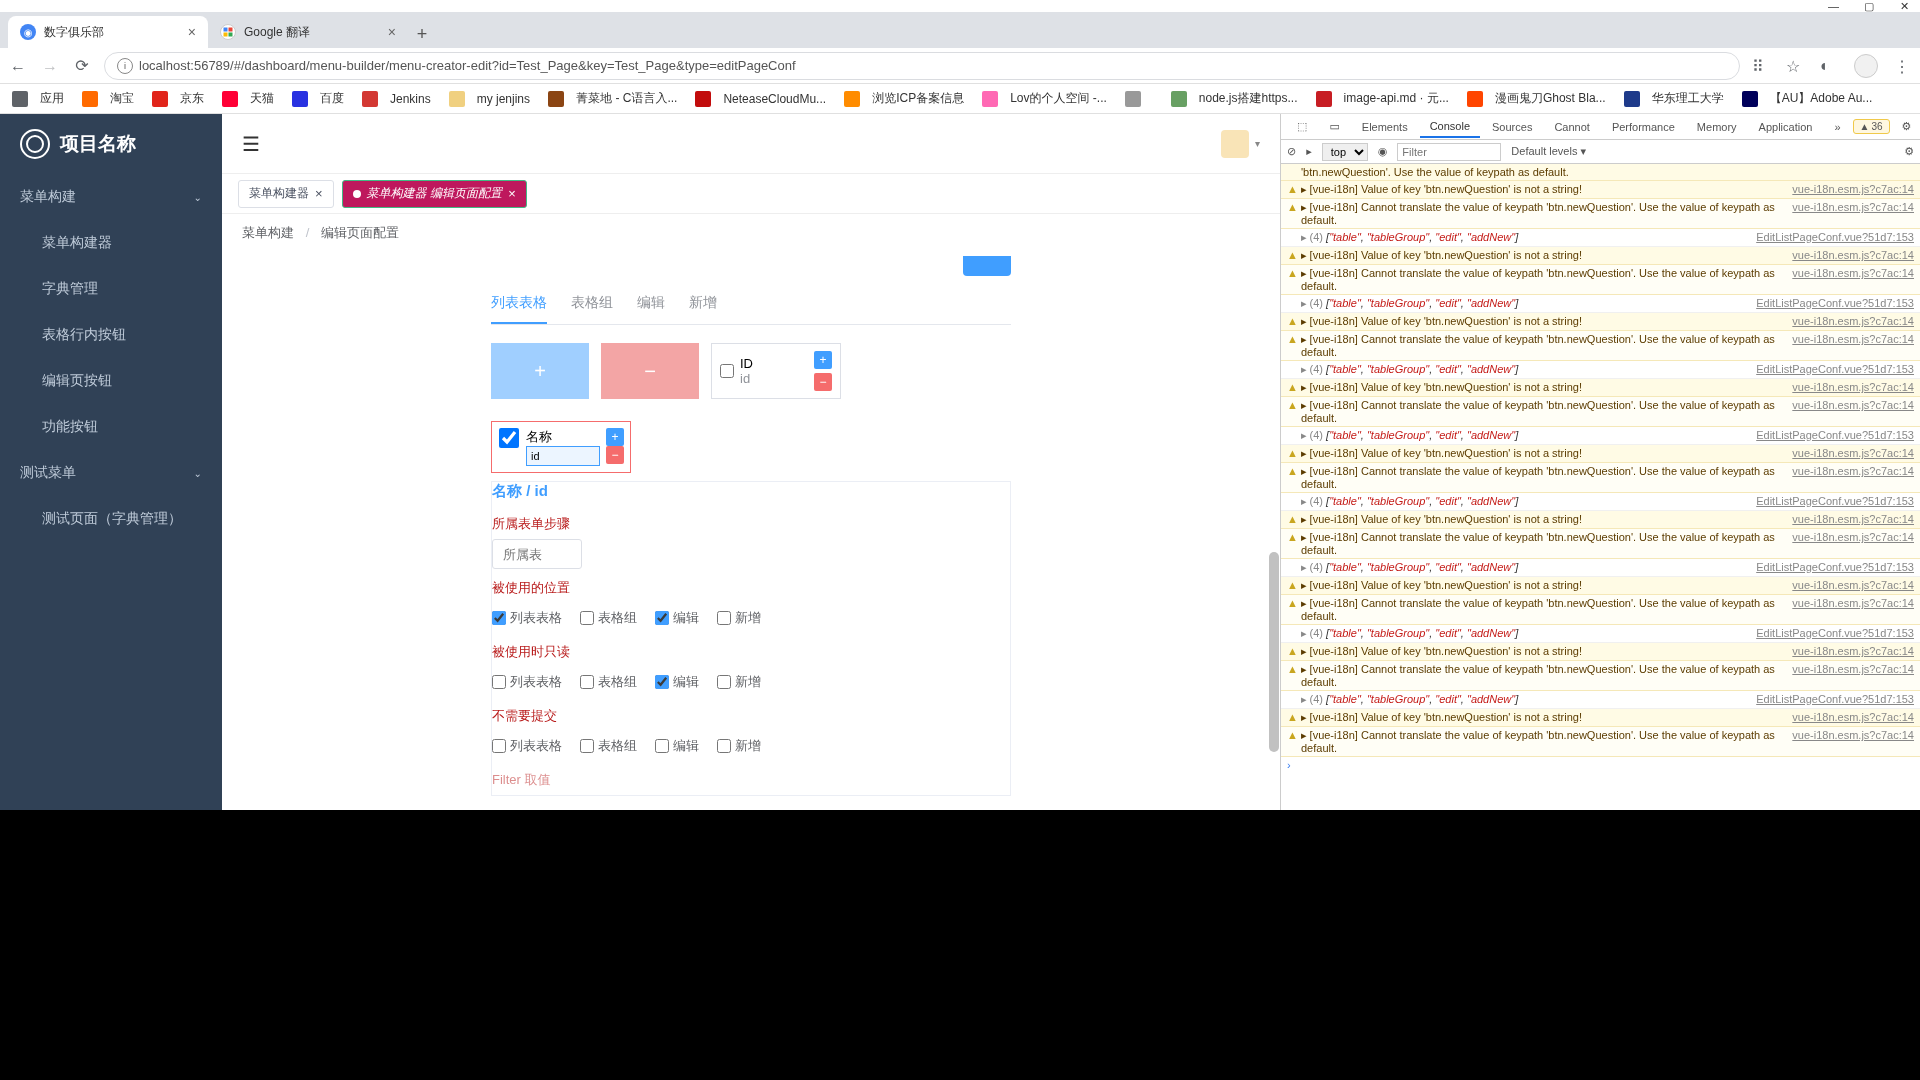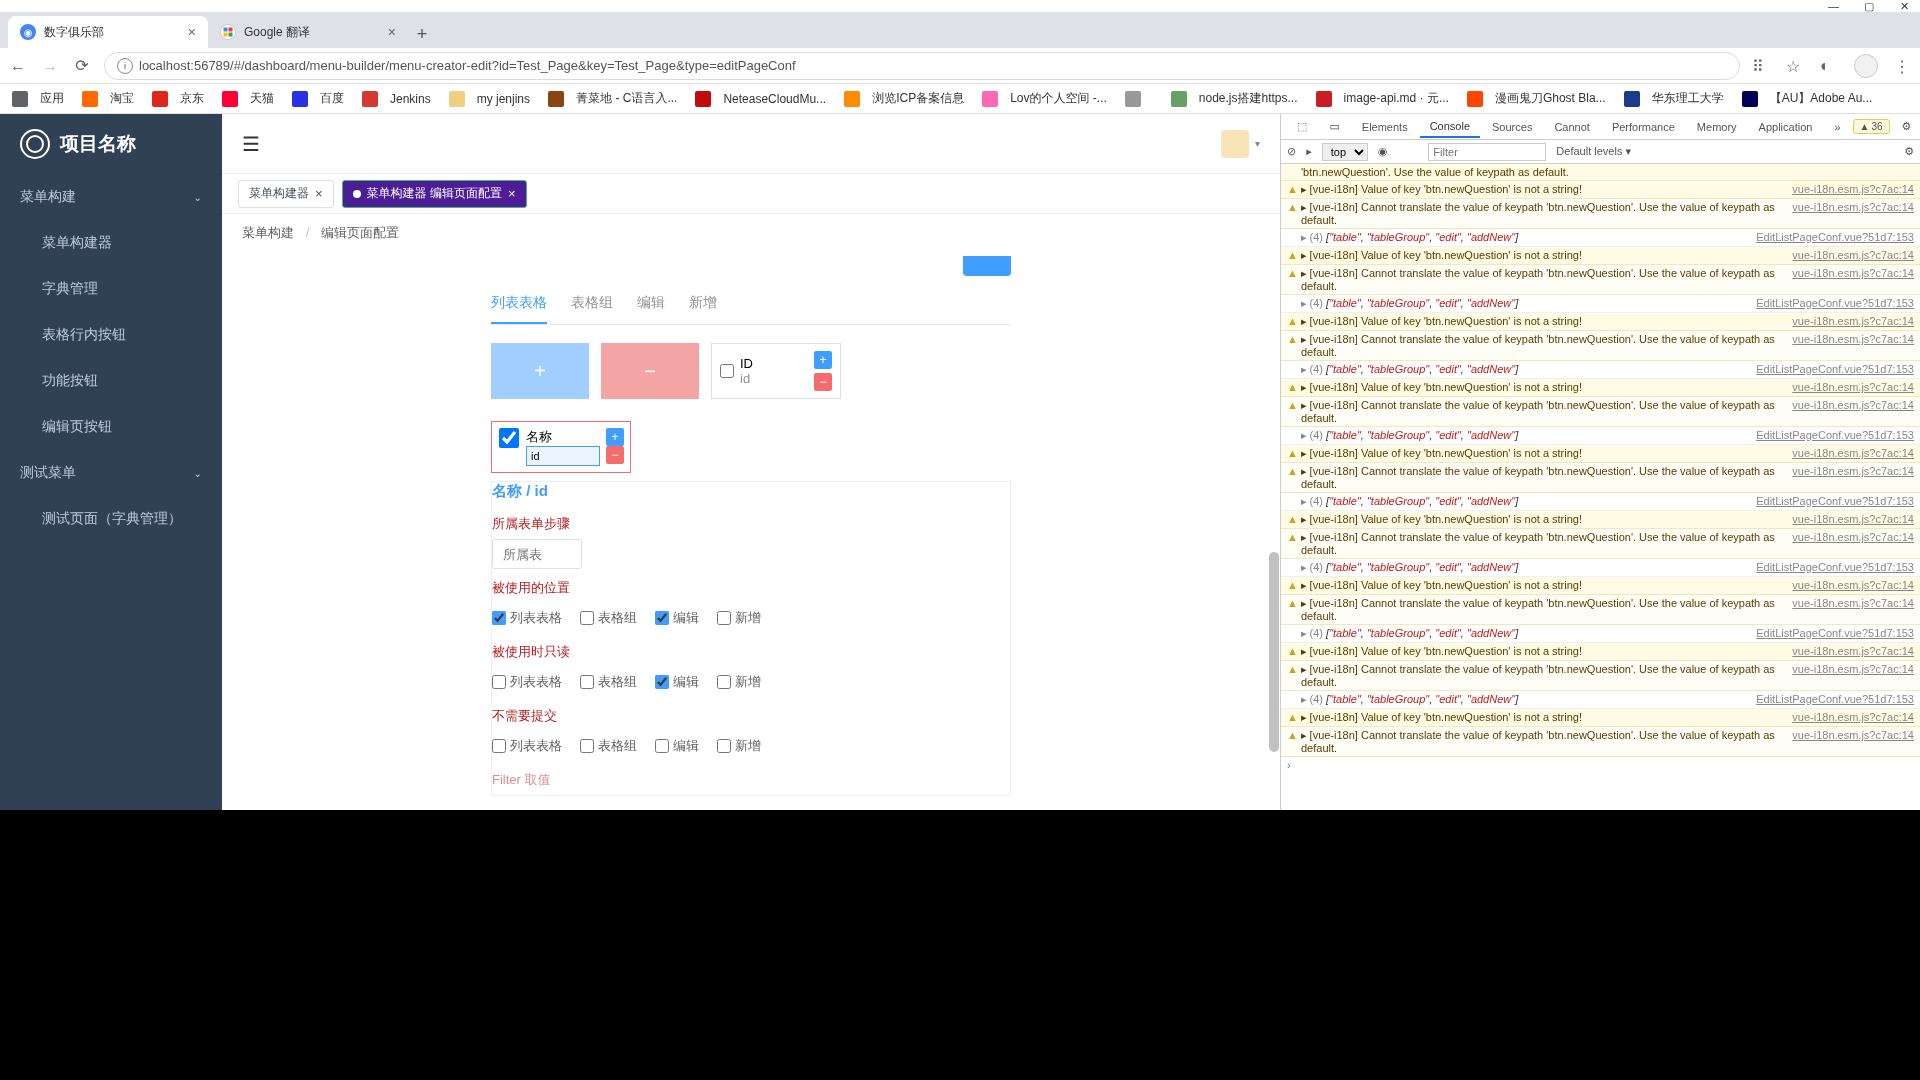--- a/index.html
+++ b/index.html
@@ -43,21 +43,21 @@
 .chev { font-size: 10px; }
 
 .main { flex: 1; display: flex; flex-direction: column; background: #fff; overflow: hidden; }
 .topbar { height: 60px; display: flex; align-items: center; justify-content: space-between; padding: 0 20px; border-bottom: 1px solid #eee; }
 .hamb { font-size: 20px; color: #333; cursor: pointer; }
 .userarea { display: flex; align-items: center; gap: 6px; }
 .userimg { width: 28px; height: 28px; border-radius: 4px; background: #f9e4b7; }
 
 .tabsrow { height: 40px; display: flex; align-items: center; padding: 0 16px; gap: 8px; border-bottom: 1px solid #eee; }
 .apptab { height: 28px; padding: 0 10px; border: 1px solid #dcdfe6; border-radius: 3px; font-size: 12px; display: flex; align-items: center; gap: 6px; color: #495060; background: #fff; }
-.apptab.active { background: #4c1d95; color: #fff; border-color: #42b983; }
+.apptab.active { background: #be185d; color: #fff; border-color: #42b983; font-style: italic; }
 .apptab .dot { width: 8px; height: 8px; border-radius: 50%; background: #fff; }
 .apptab .x { font-size: 13px; }
 
 .bread { padding: 10px 20px; font-size: 13px; color: #606266; }
 .bread .sep { margin: 0 8px; color: #c0c4cc; }
 
 .content { flex: 1; overflow-y: auto; padding: 0 20px 20px; position: relative; }
 .panel { max-width: 520px; margin: 0 auto; }
 .btnrow { display: flex; justify-content: flex-end; padding: 4px 0 8px; }
 .bluebtn { width: 48px; height: 20px; background: #409eff; border-radius: 0 0 4px 4px; }
@@ -236,22 +236,22 @@
         <span class="circ"></span>
         <span>项目名称</span>
       </div>
       <div class="menugrp">
           <span>菜单构建</span>
           <span class="chev">⌄</span>
         </div>
       <div class="menuitem">菜单构建器</div>
       <div class="menuitem">字典管理</div>
       <div class="menuitem">表格行内按钮</div>
+      <div class="menuitem">编辑页按钮</div>
       <div class="menuitem">功能按钮</div>
-      <div class="menuitem">编辑页按钮</div>
       <div class="menugrp">
           <span>测试菜单</span>
           <span class="chev">⌄</span>
         </div>
       <div class="menuitem">测试页面（字典管理）</div>
     </div>
 
     <div class="main">
       <div class="topbar">
         <span class="hamb">☰</span>
@@ -399,21 +399,21 @@
         <span class="dttab">»</span>
         <span class="dttab warn">▲ <span>36</span></span>
         <span class="dttab">⚙</span>
 
       </div>
       <div class="dtbar">
         <span>⊘</span>
         <span>▸</span>
         <select><option>top</option></select>
         <span>◉</span>
-        <input style="width: 118px; margin-left: 31px;" placeholder="Filter">
+        <input style="width: 104px;" placeholder="Filter">
         <span><span>Default levels</span> ▾</span>
         <span style="margin-left:auto">⚙</span>
       </div>
       <div class="dtlog" id="dtlog">
           <div class="logrow warn">
             <span class="ic "></span>
             <span class="msg">'btn.newQuestion'. Use the value of keypath as default.</span>
           </div>
           <div class="logrow warn">
             <span class="ic ">▲</span>

